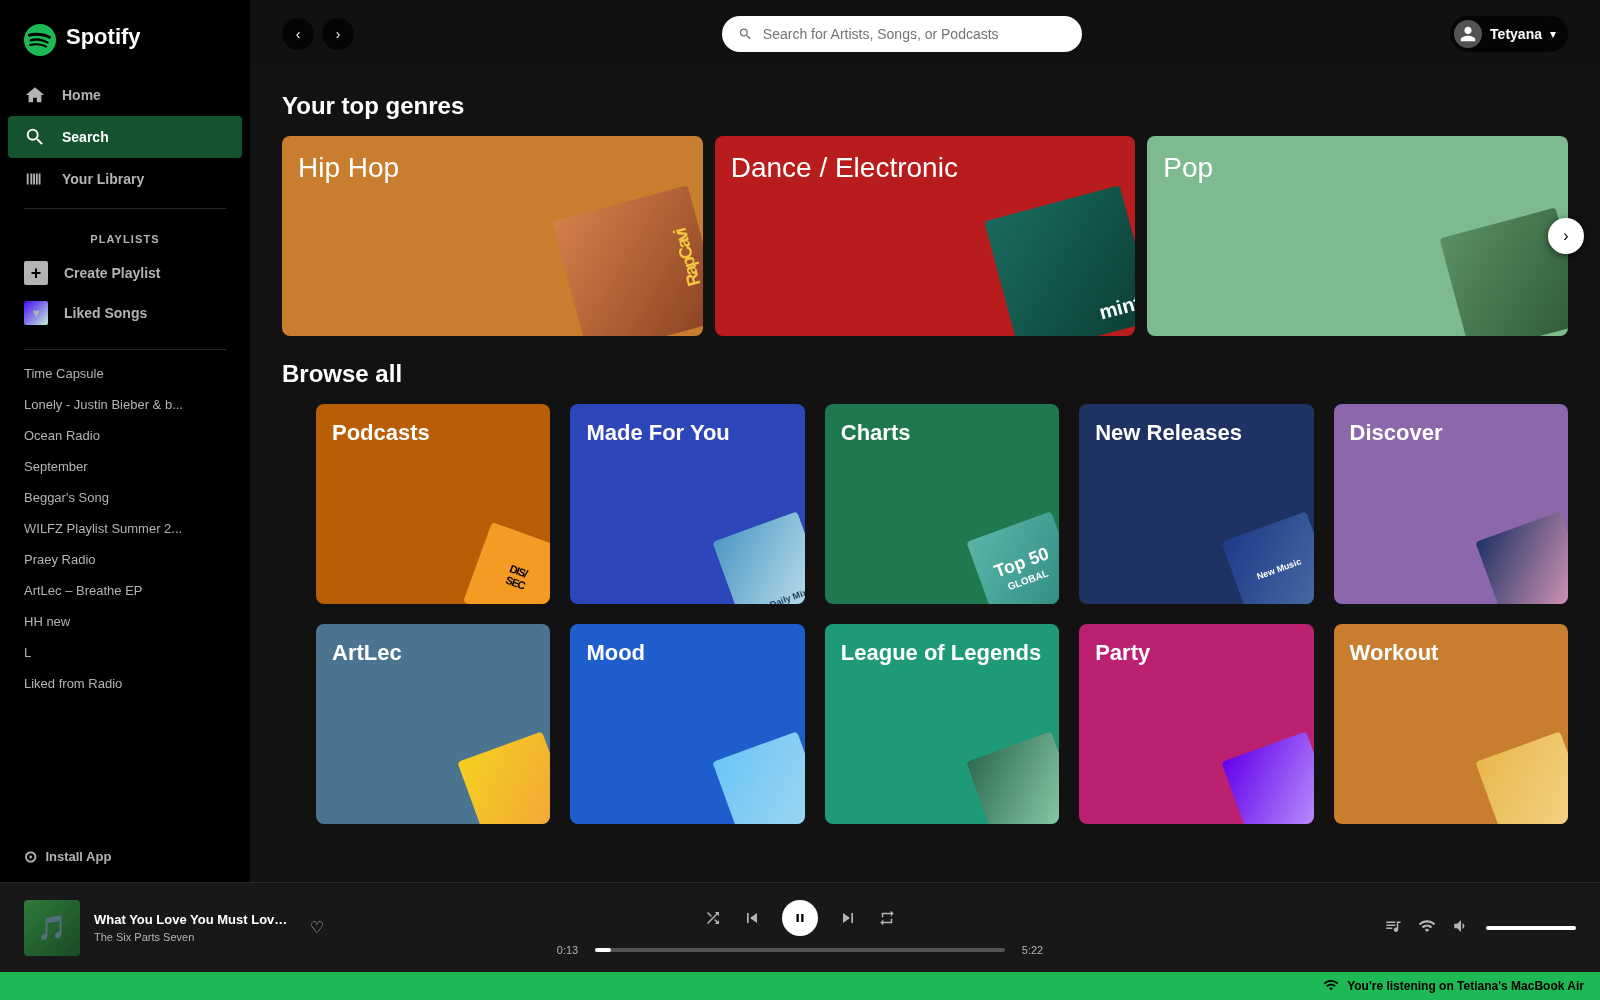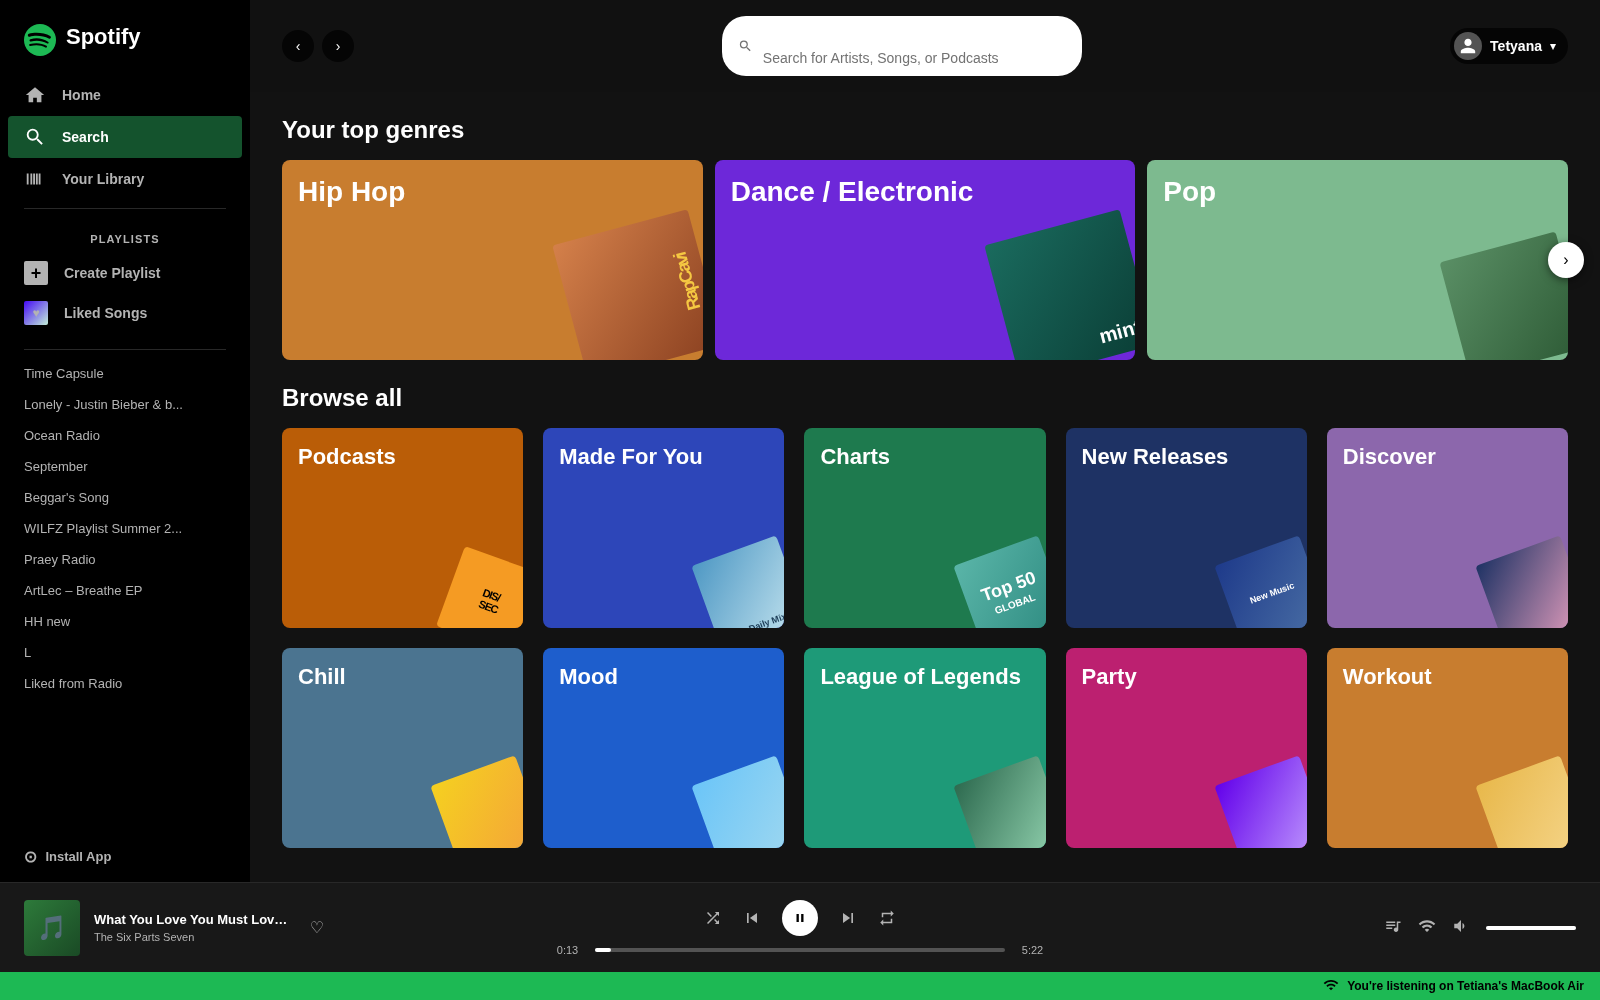--- a/index.html
+++ b/index.html
@@ -222,21 +222,20 @@
       gap: 10px;
     }
 
     .search-input-wrapper input {
       border: none;
       outline: none;
       background: transparent;
       font-size: 14px;
       color: #1d4ed8;
       width: 100%;
-      margin-top: 24px;
     }
 
     .search-input-wrapper input::placeholder { color: #737373; }
 
     .user-menu {
       display: flex;
       align-items: center;
       gap: 8px;
       cursor: pointer;
       background: rgba(0,0,0,0.7);
@@ -290,28 +289,28 @@
 
     .genre-card:last-child {
       
     }
 
     .genre-card-title {
       position: absolute;
       top: 16px;
       left: 16px;
       font-size: 28px;
-      font-weight: 700;
+      font-weight: 400;
       color: #fff;
       z-index: 2;
     }
 
     
     .genre-hiphop { background: #c87d2f; }
-    .genre-dance { background: #6d28d9; }
+    .genre-dance { background: #b91c1c; }
     .genre-pop { background: #7dba8f; }
 
     .genre-nav-btn {
       position: absolute;
       right: -16px;
       top: 50%;
       transform: translateY(-50%);
       width: 36px;
       height: 36px;
       background: #fff;
@@ -324,20 +323,21 @@
       color: #000;
       font-size: 16px;
       box-shadow: 0 2px 8px rgba(0,0,0,0.5);
     }
 
     
     .browse-grid {
       display: grid;
       grid-template-columns: repeat(5, 1fr);
       gap: 20px;
+      margin-left: 34px;
     }
 
     .browse-card {
       border-radius: 8px;
       height: 200px;
       position: relative;
       overflow: hidden;
       cursor: pointer;
     }
 
@@ -879,21 +879,21 @@
           <span class="browse-card-title">New Releases</span>
           <div class="art-newmusic">New Music</div>
         </div>
 
         <div class="browse-card bc-discover">
           <span class="browse-card-title">Discover</span>
           <div class="art-discover"></div>
         </div>
 
         <div class="browse-card bc-chill">
-          <span class="browse-card-title">Chill</span>
+          <span class="browse-card-title">ArtLec</span>
           <div class="art-chill"></div>
         </div>
 
         <div class="browse-card bc-mood">
           <span class="browse-card-title">Mood</span>
           <div class="art-mood"></div>
         </div>
 
         <div class="browse-card bc-lol">
           <span class="browse-card-title">League of Legends</span>

